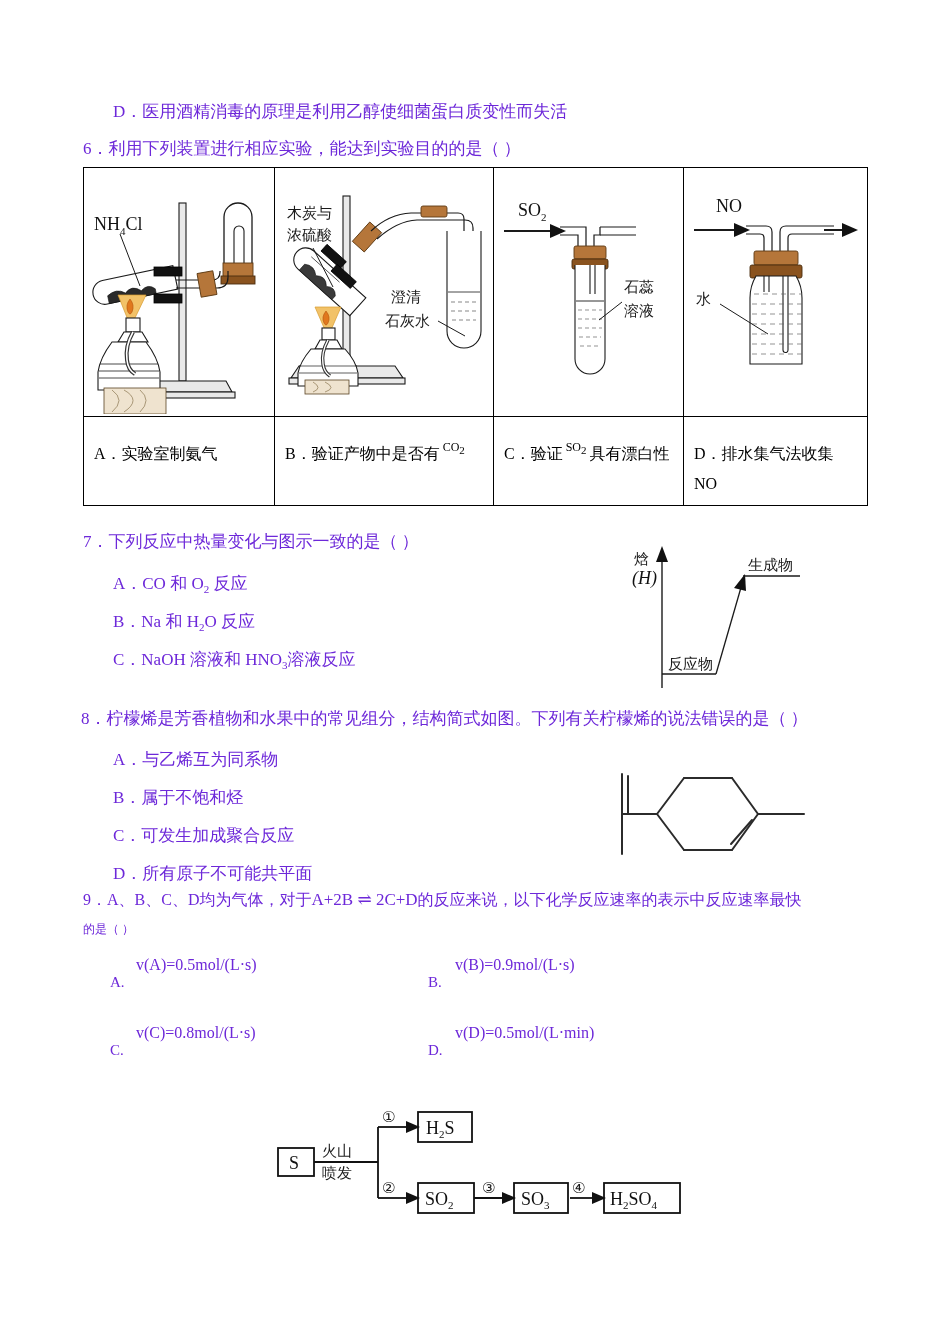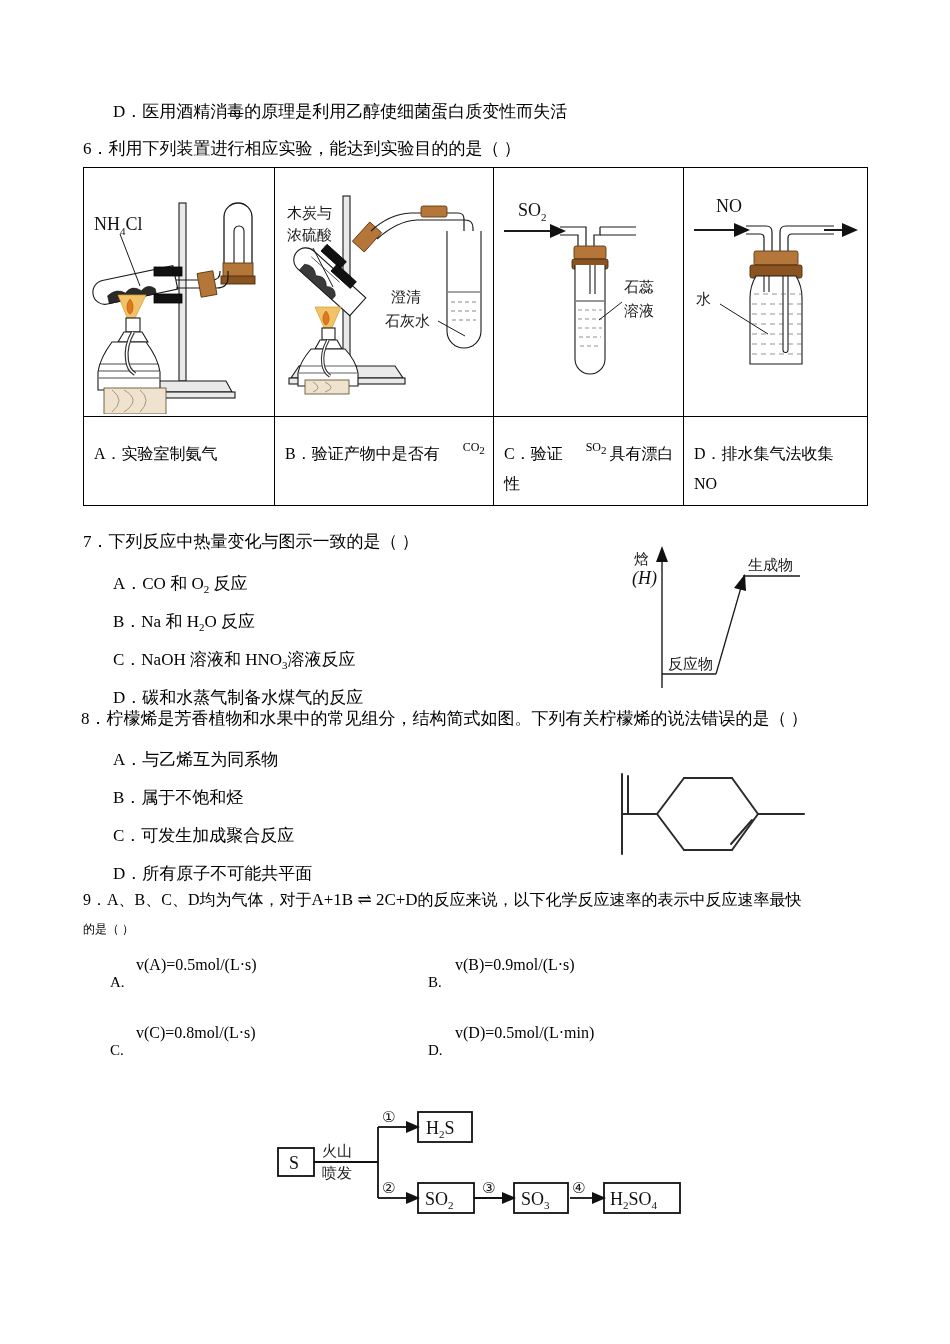--- a/index.html
+++ b/index.html
@@ -19,21 +19,21 @@
     position: absolute;
     left: 0; top: 0;
     width: 950px;
     height: 1344px;
   }
   .txt {
     position: absolute;
     white-space: nowrap;
     font-size: 17px;
     line-height: 1.4;
-    color: #000000;
+    color: #6d28d9;
   }
   .qline { font-size: 17px; }
   .opt   { font-size: 17px; }
   .sub   { font-size: 11px; vertical-align: sub; }
 
   
   #app-table {
     position: absolute;
     left: 83px;
     top: 167px;
@@ -53,21 +53,20 @@
     position: absolute;
     left: 10px; top: 22px;
     right: 4px;
     line-height: 1.9;
   }
   .cap-inner .formula {
     font-size: 12px;
     position: relative;
     top: -8px;
     padding: 0 3px;
-    margin-left: 20px;
   }
 
   svg { display: block; }
   .ln { stroke: #1a1a1a; fill: none; }
   .glass { stroke: #1a1a1a; fill: #fff; stroke-width: 1.1; }
   .cork { fill: #b5763a; stroke: #5d3a14; stroke-width: 0.9; }
   .corkdark { fill: #8a531f; stroke: #4a2d0f; stroke-width: 0.9; }
   .clamp { fill: #111; stroke: #000; stroke-width: 0.8; }
   .flame { fill: #f2c268; stroke: #d79b2e; stroke-width: 0.7; }
   .flame2 { fill: #e0781e; stroke: #b4540c; stroke-width: 0.6; }
@@ -312,23 +311,20 @@
   <div class="txt qline" style="left:83px; top:530px;">7．下列反应中热量变化与图示一致的是（        ）</div>
   <div class="txt opt" style="left:113px; top:572px;">
     A．CO 和 O<span class="sub">2</span> 反应
   </div>
   <div class="txt opt" style="left:113px; top:610px;">
     B．Na 和 H<span class="sub">2</span>O 反应
   </div>
   <div class="txt opt" style="left:113px; top:648px;">
     C．NaOH 溶液和 HNO<span class="sub">3</span>溶液反应
   </div>
-  <div class="txt opt" style="left:113px; top:686px;">
-    D．碳和水蒸气制备水煤气的反应
-  </div>
 
   <svg id="enthalpy" width="300" height="160" viewBox="0 0 300 160">
 
     <line class="ln" x1="50" y1="152" x2="50" y2="18" stroke-width="1.4"></line>
     <path d="M44 26 L50 10 L56 26 Z" fill="#111"></path>
 
     <line class="ln" x1="50" y1="138" x2="104" y2="138" stroke-width="1.4"></line>
 
     <line class="ln" x1="104" y1="138" x2="130" y2="48" stroke-width="1.3"></line>
     <path d="M122 52 L133 38 L134 55 Z" fill="#111"></path>
@@ -362,21 +358,21 @@
       <line x1="166" y1="52" x2="212" y2="52"></line>
 
       <line x1="65" y1="52" x2="30" y2="52"></line>
       <line x1="30" y1="52" x2="30" y2="92"></line>
       <line x1="30" y1="52" x2="30" y2="12"></line>
       <line x1="36" y1="52" x2="36" y2="14"></line>
     </g>
   </svg>
 
   <div class="txt" style="left:83px; top:888px; font-size:16px;">
-    <span>9．A、B、C、D均为气体，对于</span><span style="font-size:17px;">A+1B ⇌ 2C+D</span><span>的反应来说，以下化学反应速率的表示中反应速率最快</span>
+    <span>9．A、B、C、D均为气体，对于</span><span style="font-size:17px;">A+2B ⇌ 2C+D</span><span>的反应来说，以下化学反应速率的表示中反应速率最快</span>
   </div>
   <div class="txt" style="left:83px; top:921px; font-size:12px;">的是（    ）</div>
 
   <div class="txt" style="left:110px; top:972px; font-size:15px;">A.</div>
   <div class="txt" style="left:136px; top:954px; font-size:16px;">v(A)=0.5mol/(L·s)</div>
 
   <div class="txt" style="left:428px; top:972px; font-size:15px;">B.</div>
   <div class="txt" style="left:455px; top:954px; font-size:16px;">v(B)=0.9mol/(L·s)</div>
 
   <div class="txt" style="left:110px; top:1040px; font-size:15px;">C.</div>

